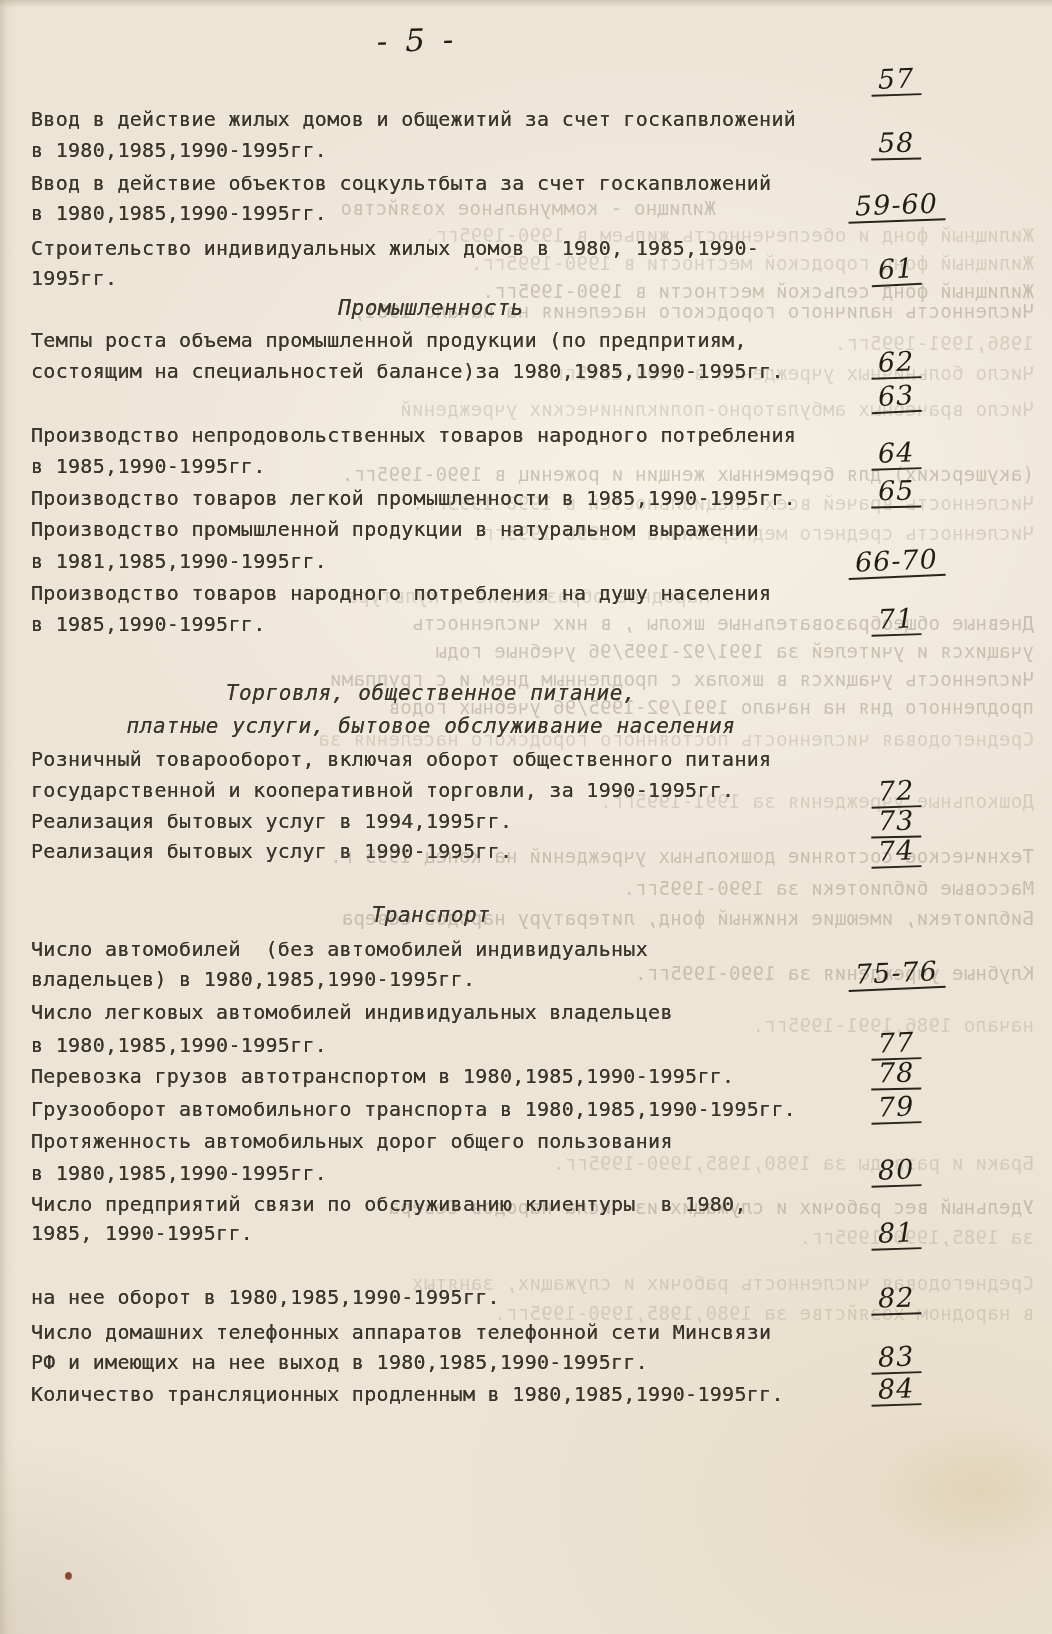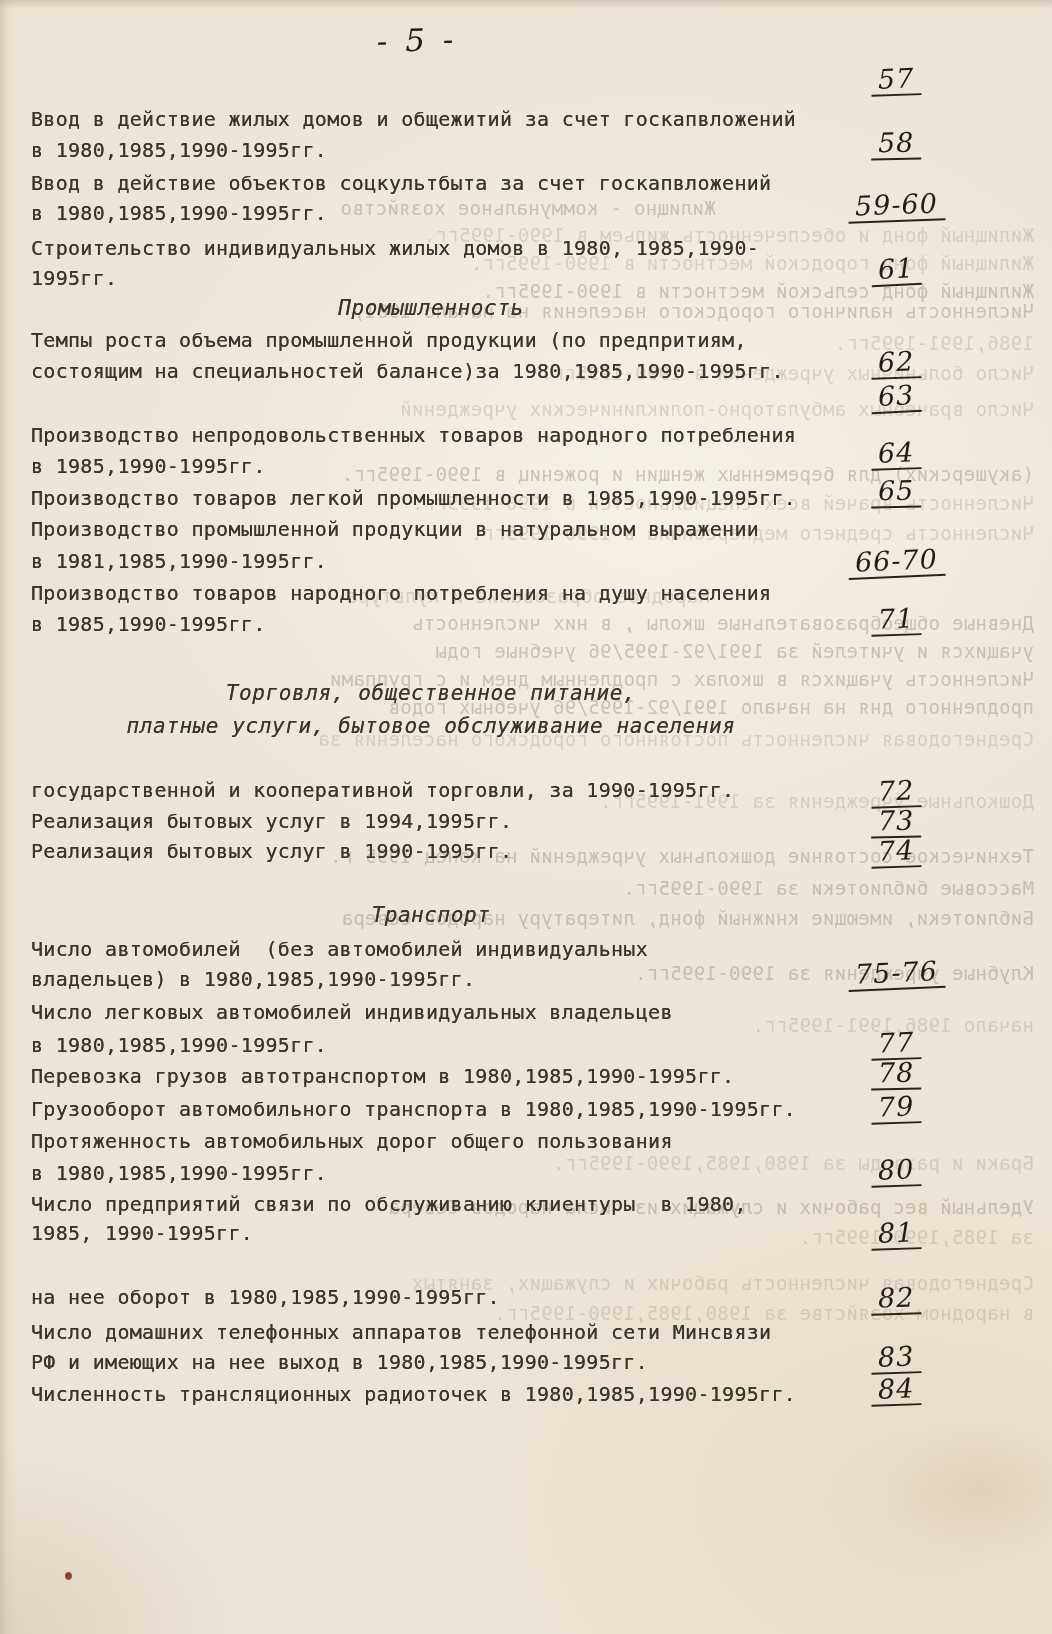--- a/index.html
+++ b/index.html
@@ -139,20 +139,21 @@
 
   <div class="tl" style="top:517px">Производство промышленной продукции в натуральном выражении</div>
   <div class="tl" style="top:549px">в 1981,1985,1990-1995гг.</div>
 
   <div class="tl" style="top:581px">Производство товаров народного потребления на душу населения</div>
   <div class="tl" style="top:612px">в 1985,1990-1995гг.</div>
 
   <div class="hd" style="top:714px">платные услуги, бытовое обслуживание населения</div>
   <div class="hd" style="top:681px">Торговля, общественное питание,</div>
 
+  <div class="tl" style="top:747px">Розничный товарооборот, включая оборот общественного питания</div>
   <div class="tl" style="top:778px">государственной и кооперативной торговли, за 1990-1995гг.</div>
 
   <div class="tl" style="top:809px">Реализация бытовых услуг в 1994,1995гг.</div>
 
   <div class="tl" style="top:839px">Реализация бытовых услуг в 1990-1995гг.</div>
 
   <div class="hd" style="top:903px">Транспорт</div>
 
   <div class="tl" style="top:937px">Число автомобилей  (без автомобилей индивидуальных</div>
   <div class="tl" style="top:967px">владельцев) в 1980,1985,1990-1995гг.</div>
@@ -168,21 +169,21 @@
   <div class="tl" style="top:1161px">в 1980,1985,1990-1995гг.</div>
 
   <div class="tl" style="top:1192px">Число предприятий связи по обслуживанию клиентуры  в 1980,</div>
   <div class="tl" style="top:1221px">1985, 1990-1995гг.</div>
 
   <div class="tl" style="top:1285px">на нее оборот в 1980,1985,1990-1995гг.</div>
 
   <div class="tl" style="top:1320px">Число домашних телефонных аппаратов телефонной сети Минсвязи</div>
   <div class="tl" style="top:1350px">РФ и имеющих на нее выход в 1980,1985,1990-1995гг.</div>
 
-  <div class="tl" style="top:1382px">Численность трансляционных радиоточек в 1980,1985,1990-1995гг.</div>
+  <div class="tl" style="top:1382px">Количество трансляционных продленным в 1980,1985,1990-1995гг.</div>
 
   <div class="pn" style="top:64px"><span class="u">57</span></div>
   <div class="pn" style="top:128px"><span class="u" style="transform:rotate(-1deg)">58</span></div>
   <div class="pn" style="top:190px"><span class="u">59-60</span></div>
   <div class="pn" style="top:254px"><span class="u" style="transform:rotate(-3deg)">61</span></div>
   <div class="pn" style="top:347px"><span class="u">62</span></div>
   <div class="pn" style="top:381px"><span class="u" style="transform:rotate(-3deg)">63</span></div>
   <div class="pn" style="top:438px"><span class="u">64</span></div>
   <div class="pn" style="top:476px"><span class="u" style="transform:rotate(-1deg)">65</span></div>
   <div class="pn" style="top:546px"><span class="u" style="transform:rotate(-2.5deg)">66-70</span></div>

